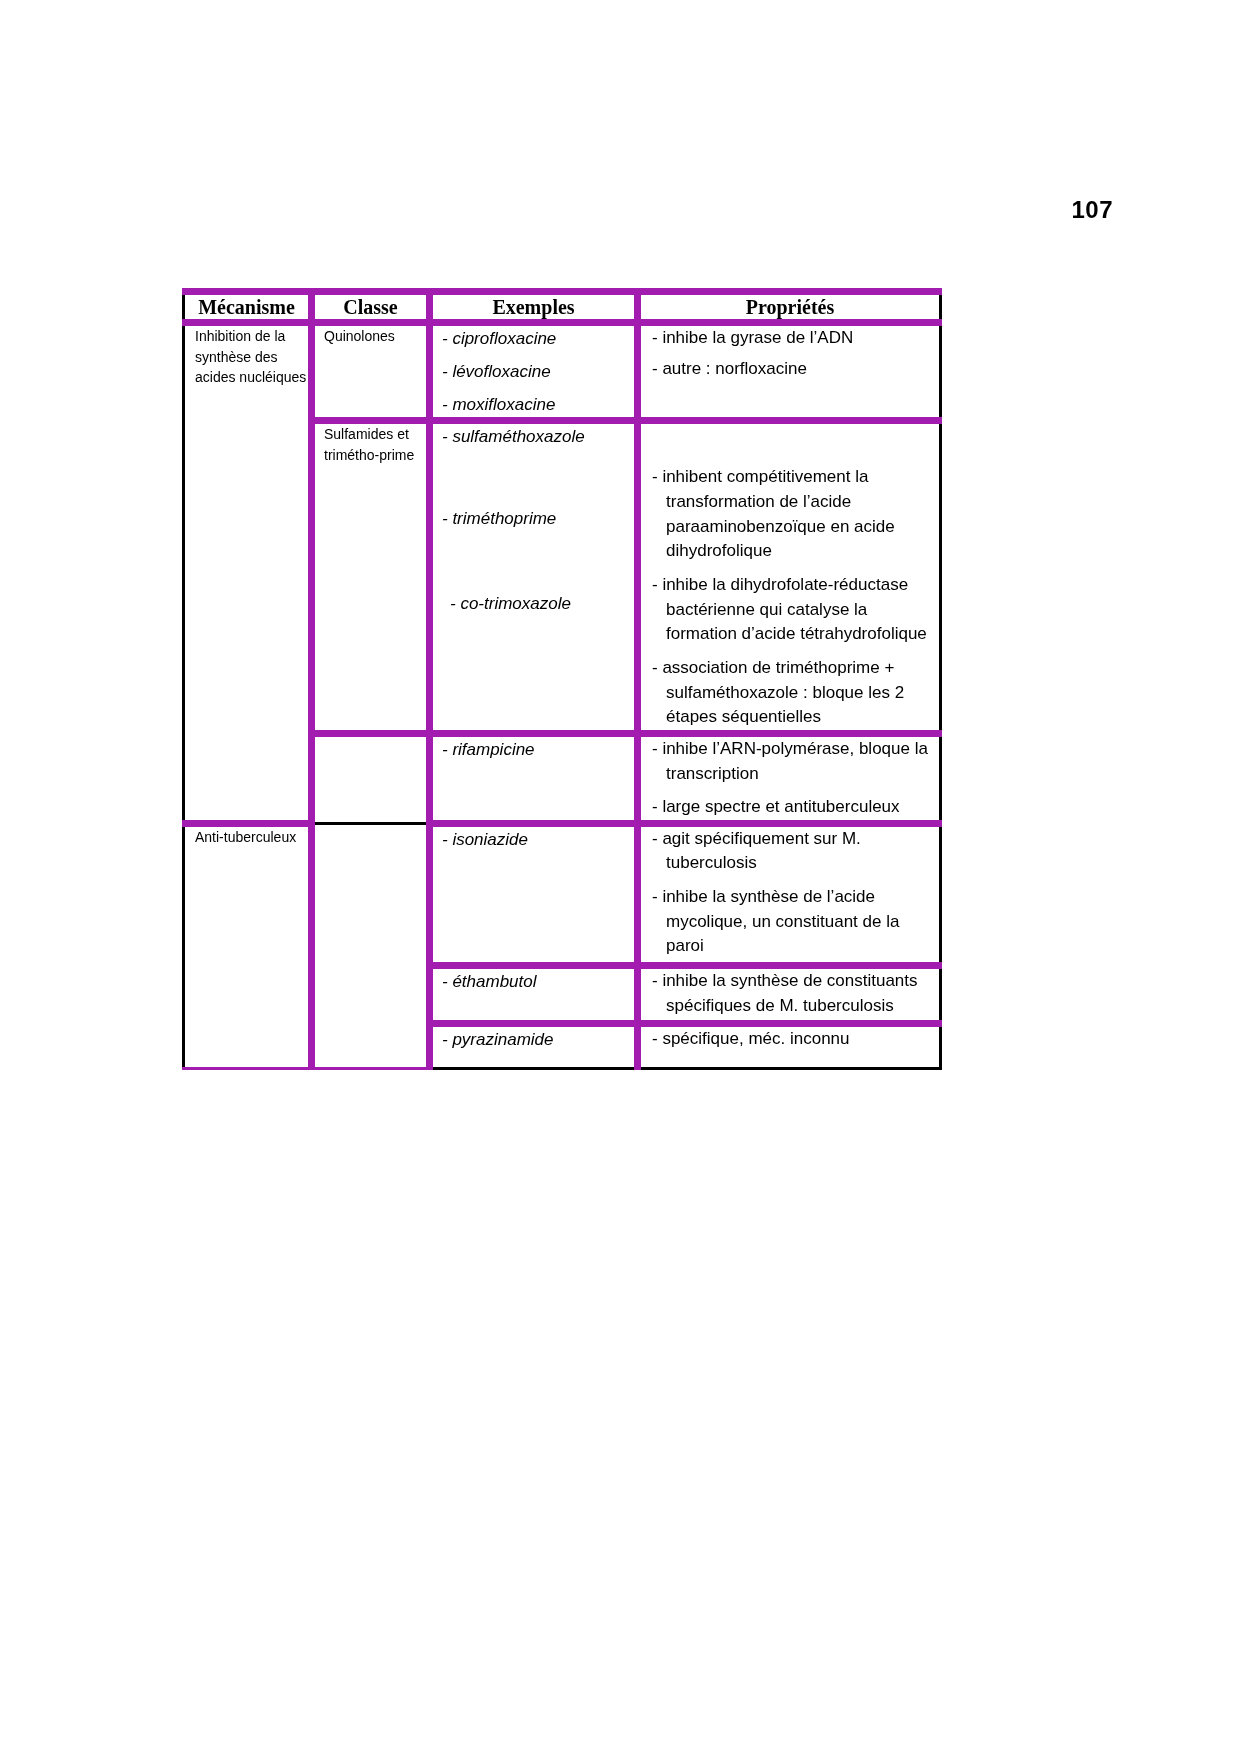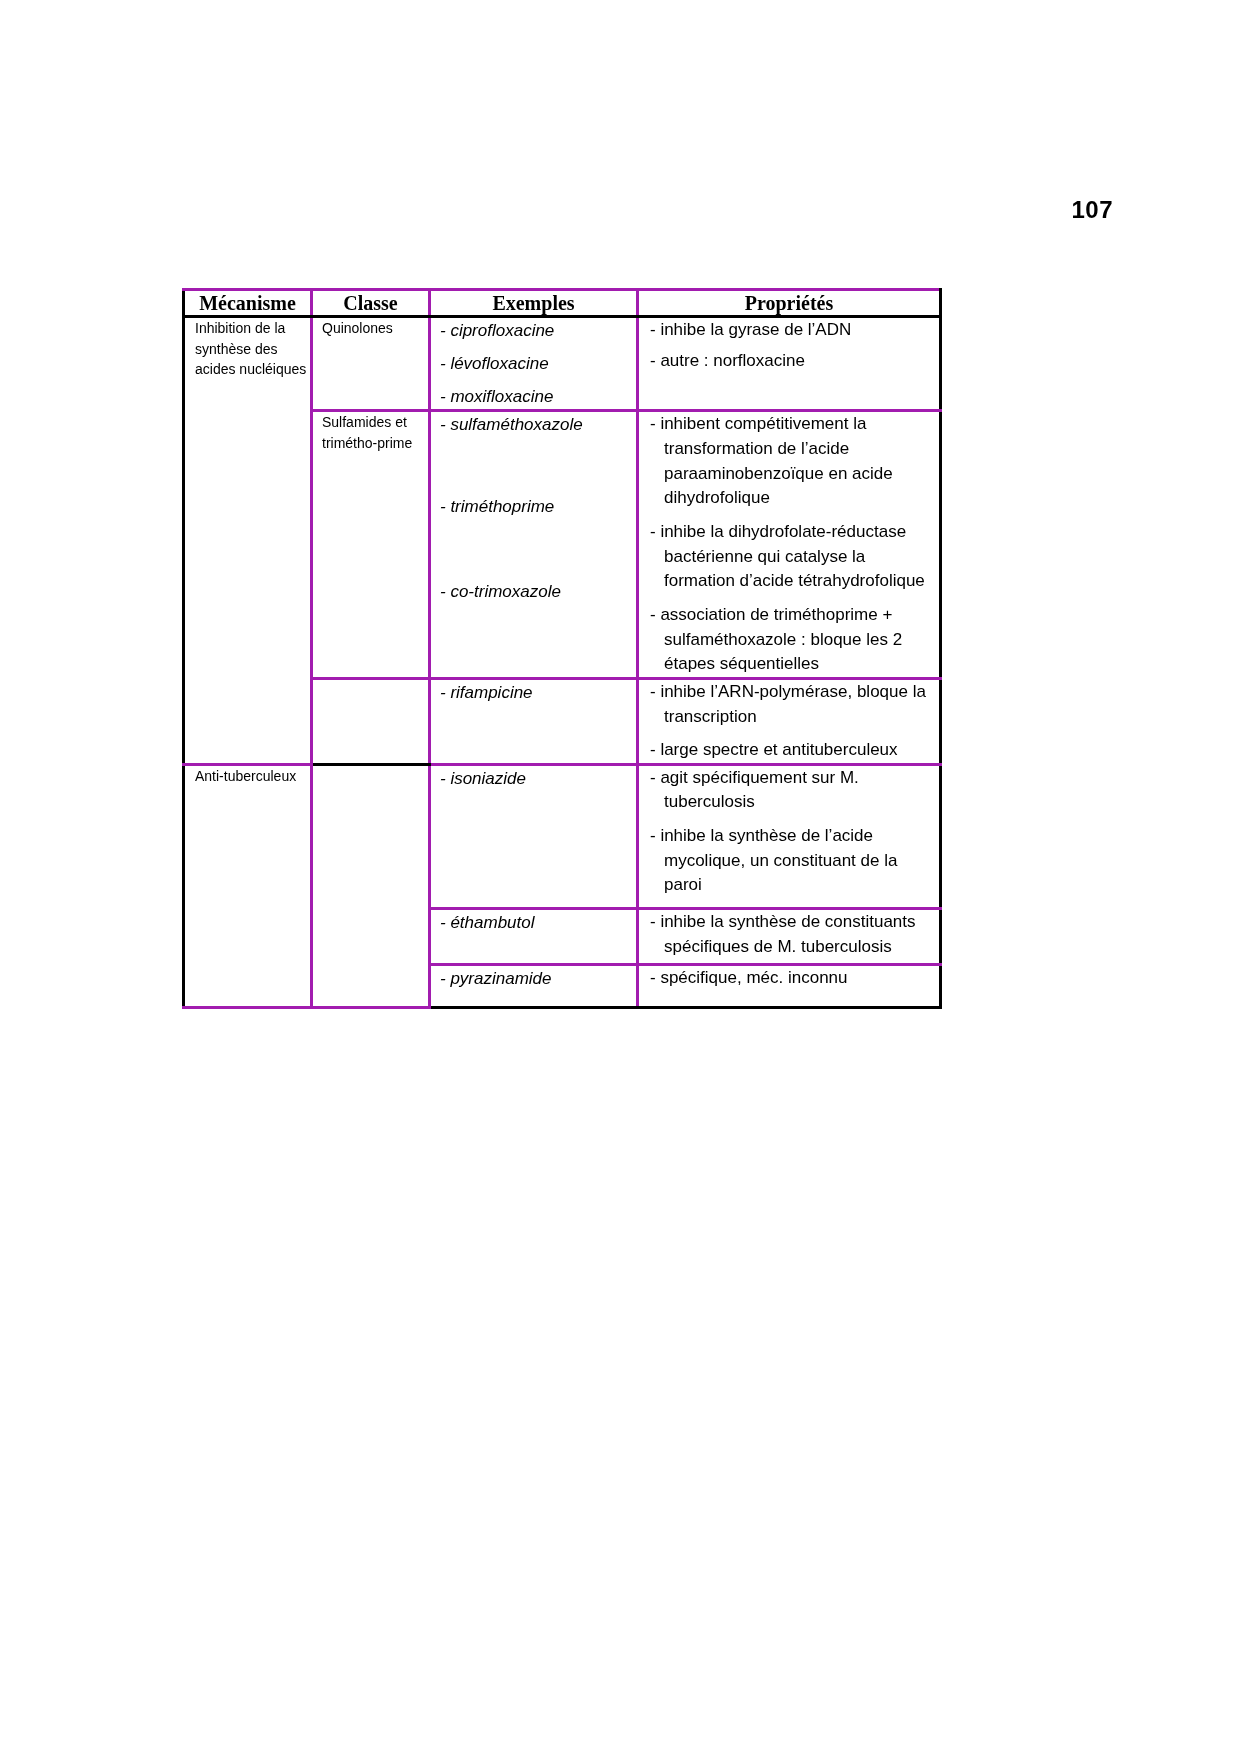--- a/index.html
+++ b/index.html
@@ -44,21 +44,21 @@
     border-collapse: collapse;
     width: 757px;
     table-layout: fixed;
     background: #fff;
   }
 
   table.drug-table td,
   table.drug-table th {
     vertical-align: top;
     padding: 0;
-    border: 3px solid #a21caf;
+    border: 7px solid #a21caf;
   }
 
   
   col.c-mech { width: 128px; }
   col.c-class { width: 118px; }
   col.c-ex  { width: 208px; }
   col.c-prop { width: 303px; }
 
   
   .thead-cell {
@@ -93,21 +93,21 @@
 
   
   .item-italic {
     font-style: italic;
     font-size: 17px;
     line-height: 1.48;
     white-space: nowrap;
   }
   .item-gap-s { margin-top: 8px; }
   .item-gap-l { margin-top: 56px; }
-  .item-gap-xl { margin-top: 60px; }
+  .item-gap-xl { margin-top: 60px; margin-left: 8px; }
 
   
   ul.bullets {
     list-style: none;
     margin: 0;
     padding: 0;
   }
   ul.bullets > li {
     padding-left: 14px;
     text-indent: -14px;
@@ -176,21 +176,21 @@
           </td>
 
           <td class="cell ex">
             <div class="item-italic">- sulfaméthoxazole</div>
             <div class="item-italic item-gap-l">- triméthoprime</div>
             <div class="item-italic item-gap-xl">- co-trimoxazole</div>
           </td>
 
           <td class="cell prop rb">
             <ul class="bullets">
-              <li style="margin-bottom:9px;">- inhibent compétitivement la transformation de l’acide paraaminobenzoïque en acide dihydrofolique</li>
+              <li style="margin-bottom:9px;margin-top:41px;">- inhibent compétitivement la transformation de l’acide paraaminobenzoïque en acide dihydrofolique</li>
               <li style="margin-bottom:9px;">- inhibe la dihydrofolate-réductase bactérienne qui catalyse la formation d’acide tétrahydrofolique</li>
               <li>- association de triméthoprime + sulfaméthoxazole : bloque les 2 étapes séquentielles</li>
             </ul>
           </td>
         </tr>
 
         <tr>
           <td class="cell klass bb" style="height:72px;"></td>
 
           <td class="cell ex">

